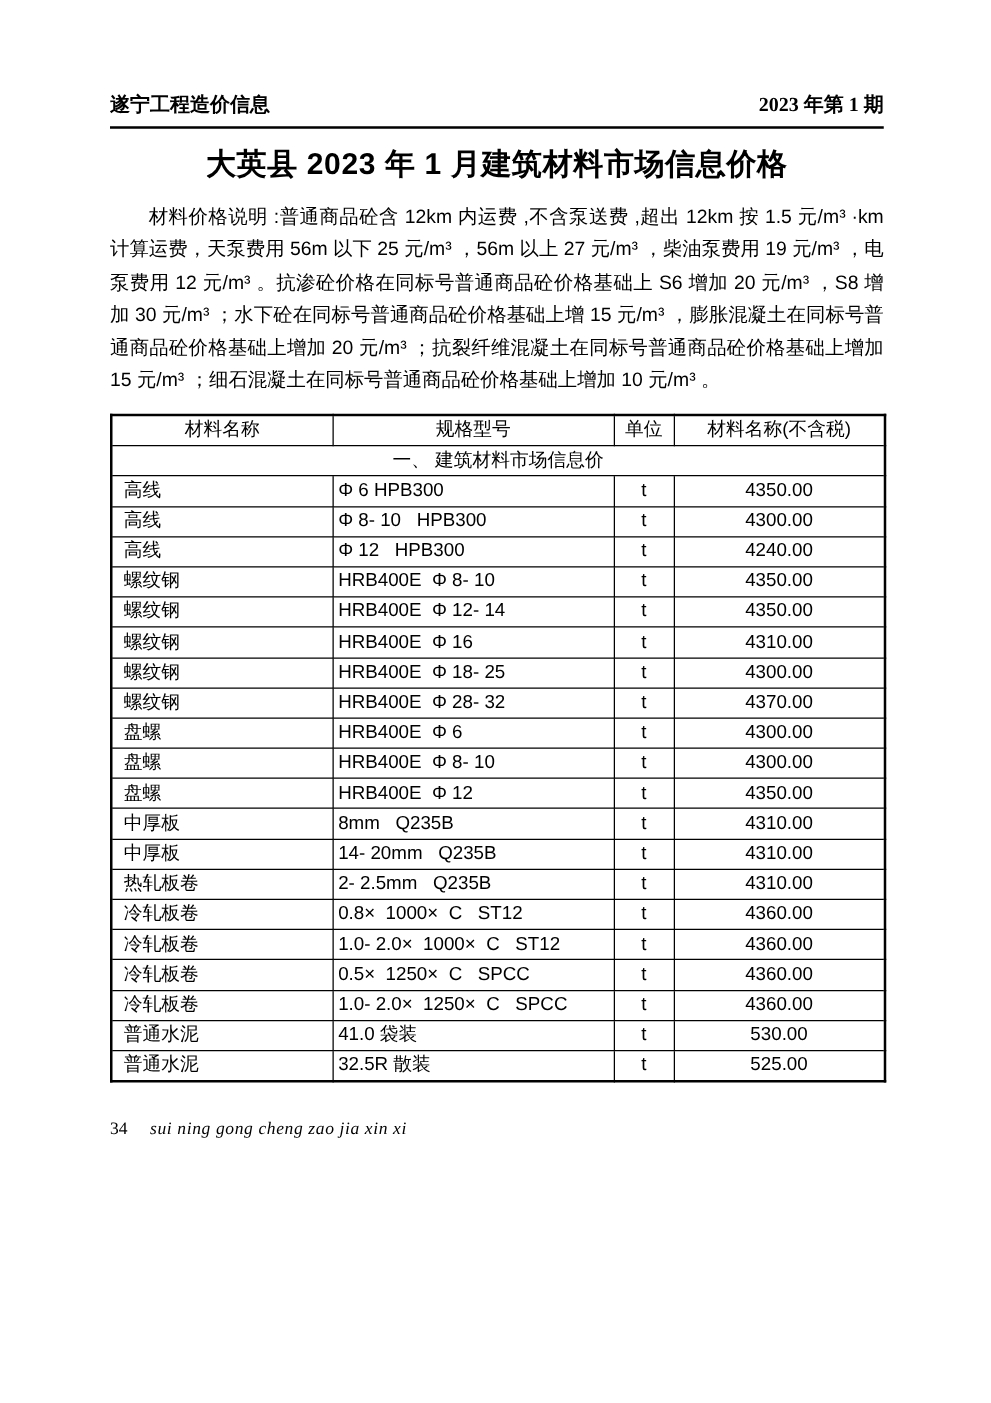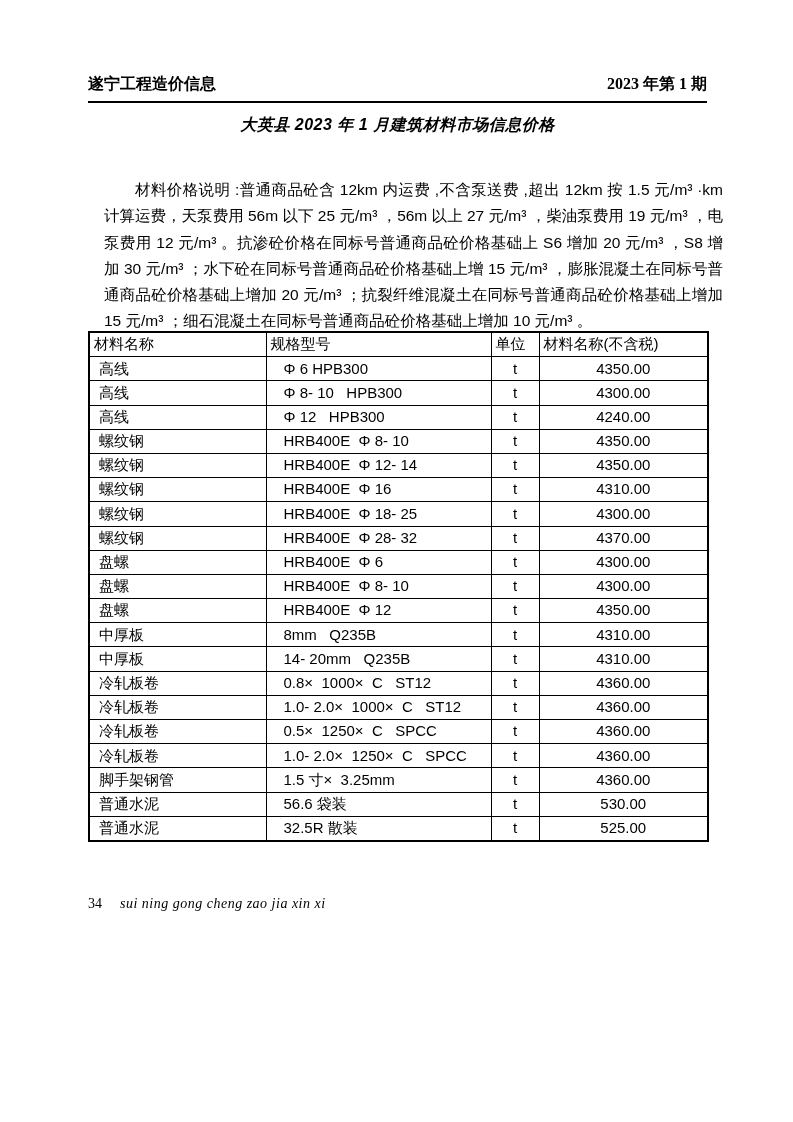--- a/index.html
+++ b/index.html
@@ -12,36 +12,36 @@
     overflow:hidden;
   }
   .content{position:absolute;left:88px;width:619px;}
 
   
   .hdr{top:74px;display:flex;justify-content:space-between;align-items:baseline;
        font-family:"Liberation Serif", serif;font-weight:bold;font-size:16px;}
   .hdr-rule{position:absolute;left:88px;top:101px;width:619px;height:2px;background:#000;}
 
   
-  .title{top:115px;text-align:center;font-weight:bold;font-size:16px;
-         font-family:"Liberation Sans", sans-serif;letter-spacing:0.5px;font-style:italic;}
+  .title{top:115px;text-align:center;font-weight:bold;font-size:24px;
+         font-family:"Liberation Sans", sans-serif;letter-spacing:0.5px;}
 
   
   .intro{top:161px;font-size:15.5px;line-height:26.3px;text-align:justify;
          text-indent:2em;white-space:normal;}
 
   
   .tbl-wrap{top:331px;}
   table{width:619px;border-collapse:collapse;table-layout:fixed;}
   table, th, td{border:1px solid #000;}
   table{border-width:2px;}
   th,td{font-size:15px;height:23.2px;padding:0 4px;line-height:1.1;overflow:hidden;}
-  th{font-weight:normal;text-align:left;}
+  th{font-weight:normal;text-align:center;}
   td.col-name{text-align:left;padding-left:9px;margin-top:31px;}
-  td.col-spec{text-align:left;padding-left:17px;white-space:pre;}
+  td.col-spec{text-align:left;padding-left:4px;white-space:pre;}
   td.col-unit{text-align:center;}
   td.col-price{text-align:center;}
   tr.section-row td{text-align:center;font-weight:normal;}
 
   
   .ftr{top:896px;font-family:"Liberation Serif", serif;font-size:14px;}
   .ftr .pgnum{font-style:normal;margin-right:18px;}
   .ftr .running{font-style:italic;letter-spacing:0.5px;}
 </style>
 </head>
@@ -50,39 +50,42 @@
 <div class="page">
 
   <div class="content hdr" style="position:absolute;">
     <span>遂宁工程造价信息</span>
     <span>2023 年第 1 期</span>
   </div>
   <div class="hdr-rule"></div>
 
   <div class="content title" style="position:absolute;">大英县 2023 年 1 月建筑材料市场信息价格</div>
 
-  <p class="content intro" style="position:absolute;margin:16px;">材料价格说明 :普通商品砼含 12km 内运费 ,不含泵送费 ,超出 12km 按 1.5 元/m³ ·km 计算运费，天泵费用 56m 以下 25 元/m³ ，56m 以上 27 元/m³ ，柴油泵费用 19 元/m³ ，电泵费用 12 元/m³ 。抗渗砼价格在同标号普通商品砼价格基础上 S6 增加 20 元/m³ ，S8 增加 30 元/m³ ；水下砼在同标号普通商品砼价格基础上增 15 元/m³ ，膨胀混凝土在同标号普通商品砼价格基础上增加 20 元/m³ ；抗裂纤维混凝土在同标号普通商品砼价格基础上增加 15 元/m³ ；细石混凝土在同标号普通商品砼价格基础上增加 10 元/m³ 。</p>
+  <p class="content intro" style="position:absolute;margin:0;">材料价格说明 :普通商品砼含 12km 内运费 ,不含泵送费 ,超出 12km 按 1.5 元/m³ ·km 计算运费，天泵费用 56m 以下 25 元/m³ ，56m 以上 27 元/m³ ，柴油泵费用 19 元/m³ ，电泵费用 12 元/m³ 。抗渗砼价格在同标号普通商品砼价格基础上 S6 增加 20 元/m³ ，S8 增加 30 元/m³ ；水下砼在同标号普通商品砼价格基础上增 15 元/m³ ，膨胀混凝土在同标号普通商品砼价格基础上增加 20 元/m³ ；抗裂纤维混凝土在同标号普通商品砼价格基础上增加 15 元/m³ ；细石混凝土在同标号普通商品砼价格基础上增加 10 元/m³ 。</p>
 
   <div class="content tbl-wrap" style="position:absolute;">
     <table>
       <colgroup>
         <col style="width:177px">
         <col style="width:225px">
         <col style="width:48px">
         <col style="width:169px">
       </colgroup>
       <thead>
         <tr>
           <th>材料名称</th>
           <th>规格型号</th>
           <th>单位</th>
           <th>材料名称(不含税)</th>
         </tr>
       </thead>
       <tbody id="table-body">
+        <tr class="section-row">
+          <td colspan="4">一、 建筑材料市场信息价</td>
+        </tr>
 
   <tr>
     <td class="col-name">高线</td>
     <td class="col-spec">Φ 6 HPB300</td>
     <td class="col-unit">t</td>
     <td class="col-price">4350.00</td>
   </tr>
 
   <tr>
     <td class="col-name">高线</td>
@@ -161,20 +164,26 @@
     <td class="col-price">4310.00</td>
   </tr>
 
   <tr>
     <td class="col-name">中厚板</td>
     <td class="col-spec">14- 20mm   Q235B</td>
     <td class="col-unit">t</td>
     <td class="col-price">4310.00</td>
   </tr>
 
+  <tr>
+    <td class="col-name">热轧板卷</td>
+    <td class="col-spec">2- 2.5mm   Q235B</td>
+    <td class="col-unit">t</td>
+    <td class="col-price">4310.00</td>
+  </tr>
 
   <tr>
     <td class="col-name">冷轧板卷</td>
     <td class="col-spec">0.8×  1000×  C   ST12</td>
     <td class="col-unit">t</td>
     <td class="col-price">4360.00</td>
   </tr>
 
   <tr>
     <td class="col-name">冷轧板卷</td>
@@ -192,30 +201,24 @@
 
 
   <tr>
     <td class="col-name">冷轧板卷</td>
     <td class="col-spec">1.0- 2.0×  1250×  C   SPCC</td>
     <td class="col-unit">t</td>
     <td class="col-price">4360.00</td>
   </tr>
 
 
-  <tr>
-    <td class="col-name">脚手架钢管</td>
-    <td class="col-spec">1.5 寸×  3.25mm</td>
-    <td class="col-unit">t</td>
-    <td class="col-price">4360.00</td>
-  </tr>
 
   <tr>
     <td class="col-name">普通水泥</td>
-    <td class="col-spec">56.6 袋装</td>
+    <td class="col-spec">41.0 袋装</td>
     <td class="col-unit">t</td>
     <td class="col-price">530.00</td>
   </tr>
 
   <tr>
     <td class="col-name">普通水泥</td>
     <td class="col-spec">32.5R 散装</td>
     <td class="col-unit">t</td>
     <td class="col-price">525.00</td>
   </tr>

